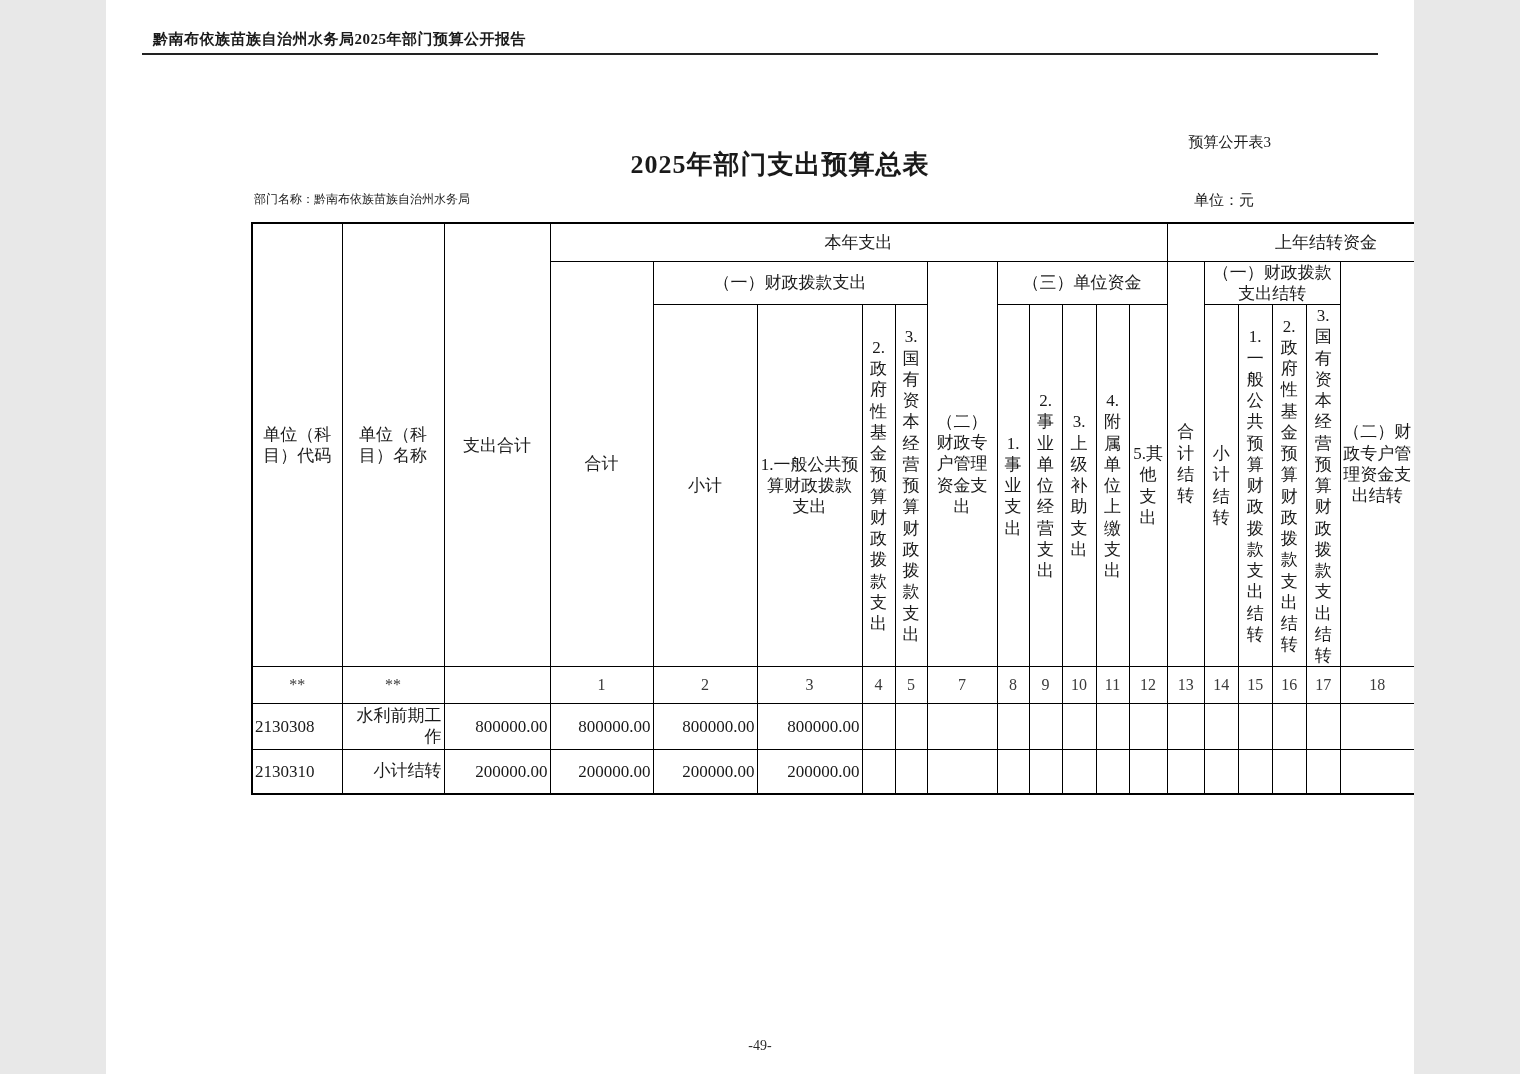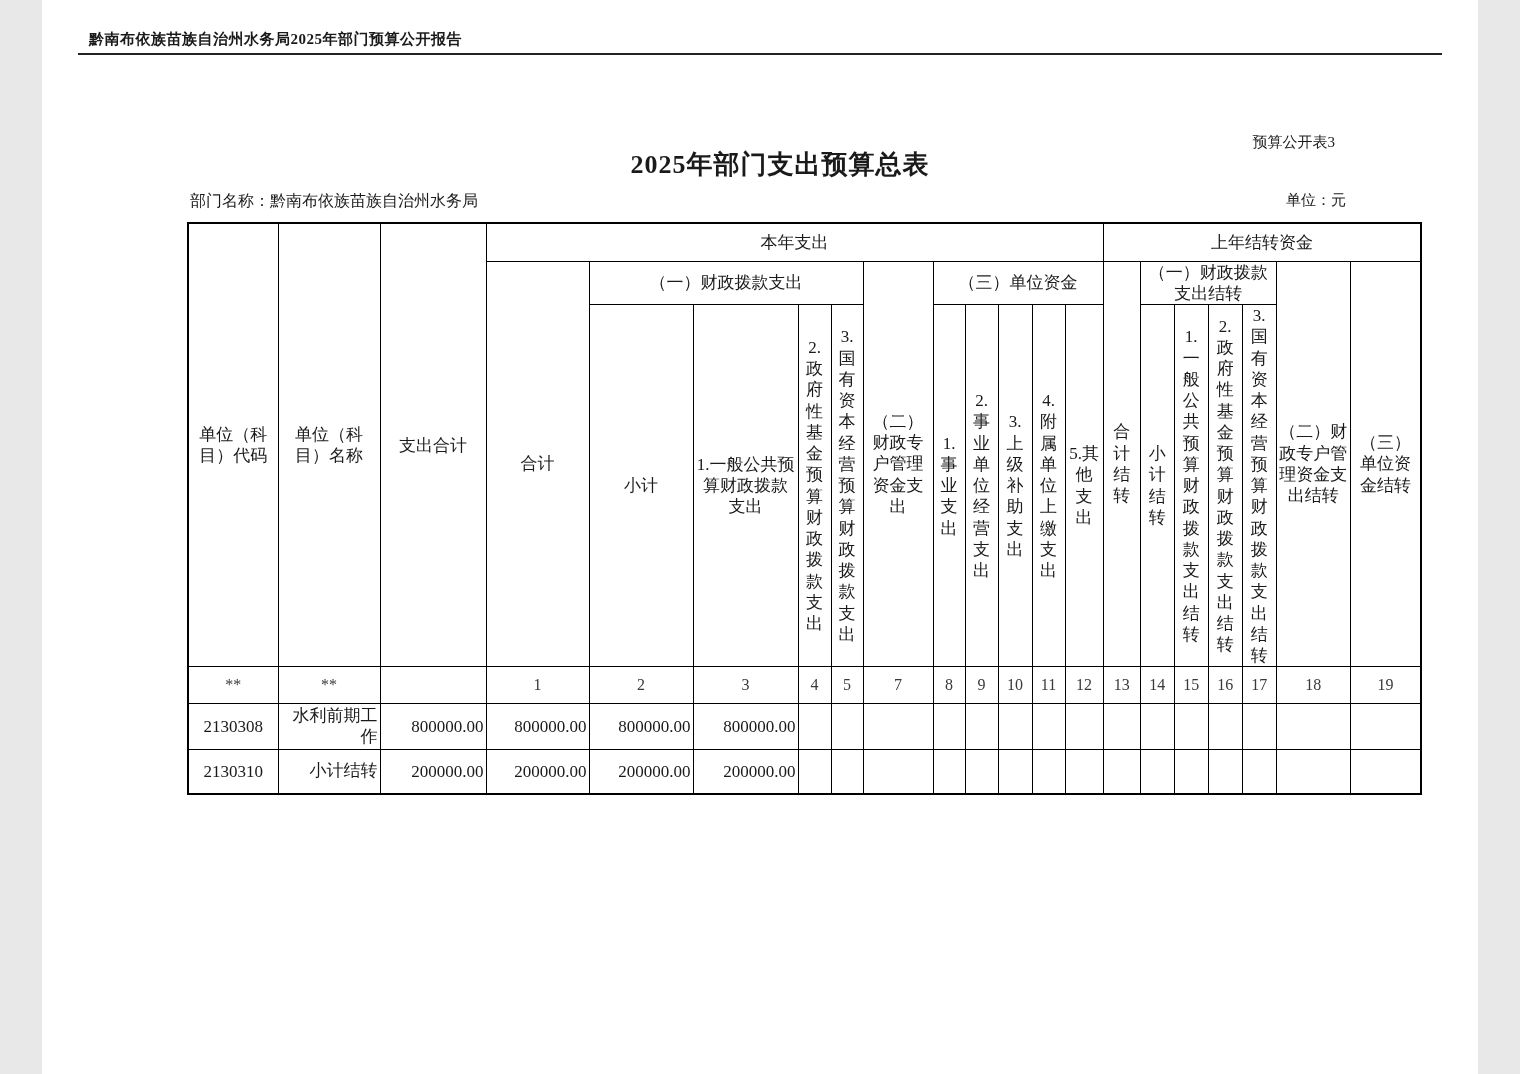--- a/index.html
+++ b/index.html
@@ -1,19 +1,19 @@
 <!DOCTYPE html>
 <html><head>
 <meta charset="utf-8">
 <style>
   * { box-sizing: border-box; }
   html, body { margin: 0; padding: 0; background: #e8e8e8; }
   .page {
     position: relative;
-    width: 1436px;
+    width: 1308px;
     height: 1074px;
     background: #ffffff;
     font-family: "Liberation Serif", "DejaVu Serif", serif;
     color: #1a1a1a;
     overflow: hidden;
     margin: 0 auto;
   }
   .report-header {
     position: absolute;
     left: 47px;
@@ -47,26 +47,26 @@
     text-align: center;
     font-size: 26px;
     font-weight: bold;
     letter-spacing: 1px;
     padding-left: 40px;
   }
   .meta-left {
     position: absolute;
     left: 148px;
     top: 191px;
-    font-size: 16px;
+    font-size: 12px;
     white-space: nowrap;
   }
   .meta-right {
     position: absolute;
-    right: 132px;
+    right: 160px;
     top: 191px;
     font-size: 15px;
     white-space: nowrap;
   }
   table.budget {
     position: absolute;
     left: 145px;
     top: 222px;
     width: 1233px;
     border-collapse: collapse;
@@ -93,21 +93,21 @@
   tr.hr1 { height: 38px; }
   tr.hr2 { height: 40px; }
   tr.hr3 { height: 285px; }
   tr.idx { height: 37px; }
   tr.row1 { height: 46px; }
   tr.row2 { height: 44px; }
   th.pad-wide { padding: 0 10px; margin-left: 36px; }
   th.vtext { padding: 0 1px; font-size: 16px; line-height: 1.1; }
   th.vnarrow { padding: 0 2px; font-size: 16px; line-height: 1.2; }
   tr.idx td { text-align: center; color: #3a3a3a; font-size: 16px; }
-  td.code { text-align: center; padding-left: 3px; margin-left: 46px; }
+  td.code { text-align: left; padding-left: 3px; margin-left: 46px; }
   td.name { text-align: right; padding-left: 3px; line-height: 1.2; }
   td.num { text-align: right; padding-right: 8px; }
   .page-footer {
     position: absolute;
     left: 0;
     top: 1038px;
     width: 100%;
     text-align: center;
     font-size: 14px;
     color: #2a2a2a;
@@ -249,14 +249,15 @@
         <td class="num"></td>
         <td class="num"></td>
         <td class="num"></td>
         <td class="num"></td>
         <td class="num"></td>
         <td class="num"></td>
       </tr>
     </tbody>
   </table>
 
+  <div class="page-footer">-49-</div>
 
 </div>
 
 </body></html>

